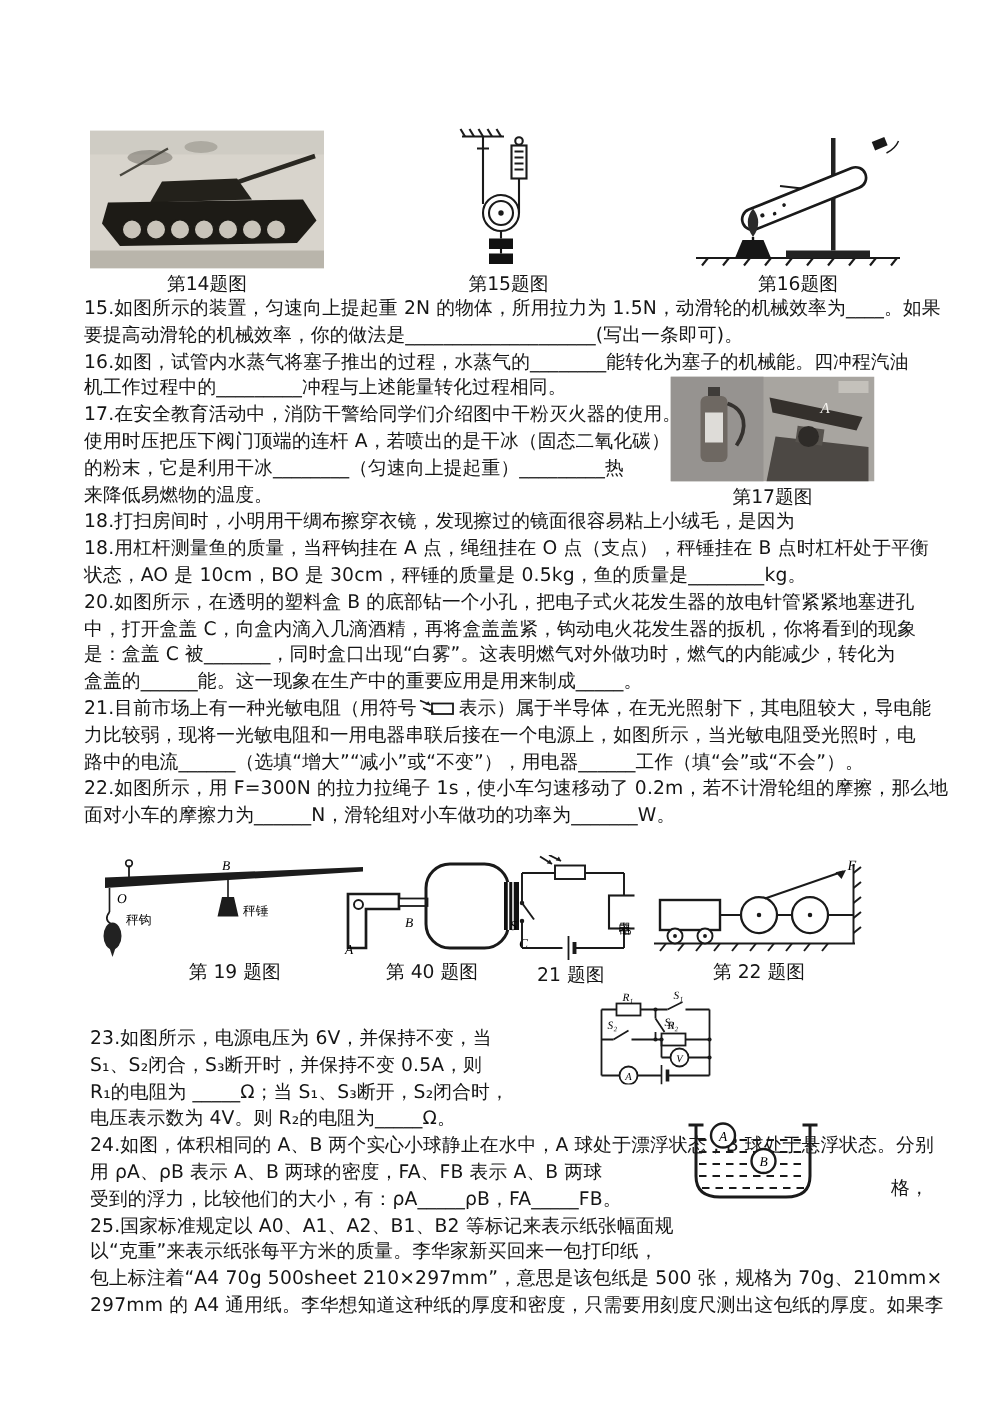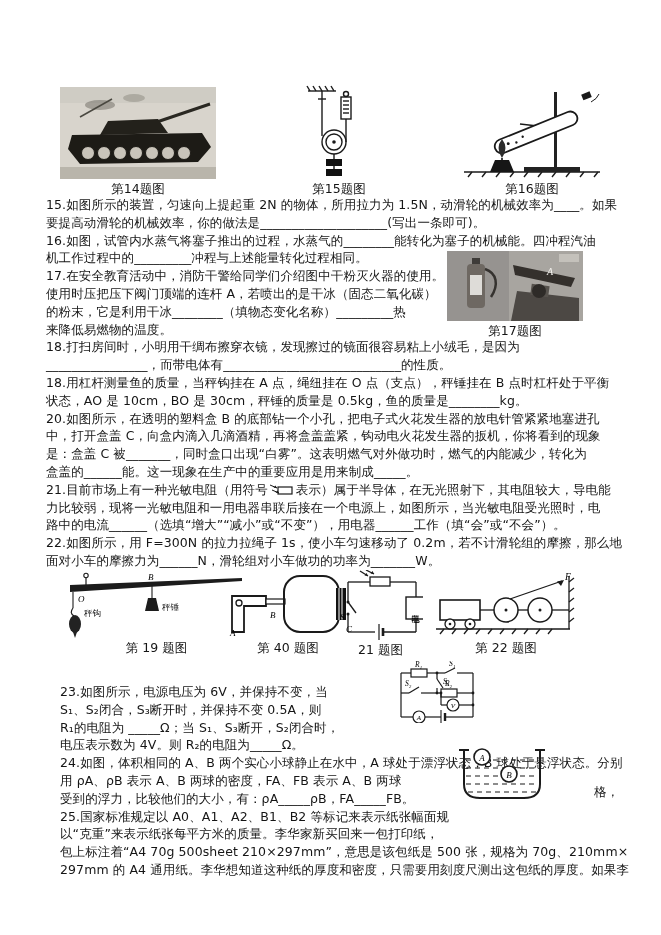--- a/index.html
+++ b/index.html
@@ -106,31 +106,30 @@
         <rect x="120" y="9" width="9" height="6" transform="rotate(-22 124 12)" fill="#1a1a1a"></rect>
         <path d="M129,18 q6,-3 8,-8" stroke="#1a1a1a" fill="none" stroke-width="1"></path>
         <path d="M40,74 Q33,64 40,55 Q47,64 40,74 Z" fill="#2b2b2b"></path>
         <line x1="40" y1="74" x2="40" y2="77" stroke="#111" stroke-width="1.6"></line>
         <path d="M28,88 L52,88 L47,76 L33,76 Z" fill="#161616"></path>
       </svg>
       <div class="figcap">第16题图</div>
     </div>
   </div>
 
-  <div class="tblock" style="left:46px;top:196px;">
+  <div class="tblock" style="left:56px;top:196px;">
     <div class="ln">15.如图所示的装置，匀速向上提起重 2N 的物体，所用拉力为 1.5N，动滑轮的机械效率为____。如果</div>
     <div class="ln">要提高动滑轮的机械效率，你的做法是____________________(写出一条即可)。</div>
     <div class="ln">16.如图，试管内水蒸气将塞子推出的过程，水蒸气的________能转化为塞子的机械能。四冲程汽油</div>
     <div class="ln">机工作过程中的_________冲程与上述能量转化过程相同。</div>
     <div class="ln">17.在安全教育活动中，消防干警给同学们介绍图中干粉灭火器的使用。</div>
     <div class="ln">使用时压把压下阀门顶端的连杆 A，若喷出的是干冰（固态二氧化碳）</div>
-    <div class="ln">的粉末，它是利用干冰________（填物态变化名称）_________热</div>
+    <div class="ln">的粉末，它是利用干冰________（匀速向上提起重）_________热</div>
     <div class="ln">来降低易燃物的温度。</div>
     <div class="ln">18.打扫房间时，小明用干绸布擦穿衣镜，发现擦过的镜面很容易粘上小绒毛，是因为</div>
-    <div class="ln">________________，而带电体有____________________________的性质。</div>
     <div class="ln">18.用杠杆测量鱼的质量，当秤钩挂在 A 点，绳纽挂在 O 点（支点），秤锤挂在 B 点时杠杆处于平衡</div>
     <div class="ln">状态，AO 是 10cm，BO 是 30cm，秤锤的质量是 0.5kg，鱼的质量是________kg。</div>
     <div class="ln">20.如图所示，在透明的塑料盒 B 的底部钻一个小孔，把电子式火花发生器的放电针管紧紧地塞进孔</div>
     <div class="ln">中，打开盒盖 C，向盒内滴入几滴酒精，再将盒盖盖紧，钩动电火花发生器的扳机，你将看到的现象</div>
     <div class="ln">是：盒盖 C 被_______，同时盒口出现“白雾”。这表明燃气对外做功时，燃气的内能减少，转化为</div>
     <div class="ln">盒盖的______能。这一现象在生产中的重要应用是用来制成_____。</div>
     <div class="ln">
       <span>21.目前市场上有一种光敏电阻（用符号</span><svg class="inline-sym" width="26" height="12" viewBox="0 0 26 12">
         <rect x="9" y="3" width="14" height="7" fill="#fff" stroke="#1a1a1a" stroke-width="1.2"></rect>
         <line x1="1" y1="1" x2="8" y2="4" stroke="#1a1a1a" stroke-width="1"></line>

